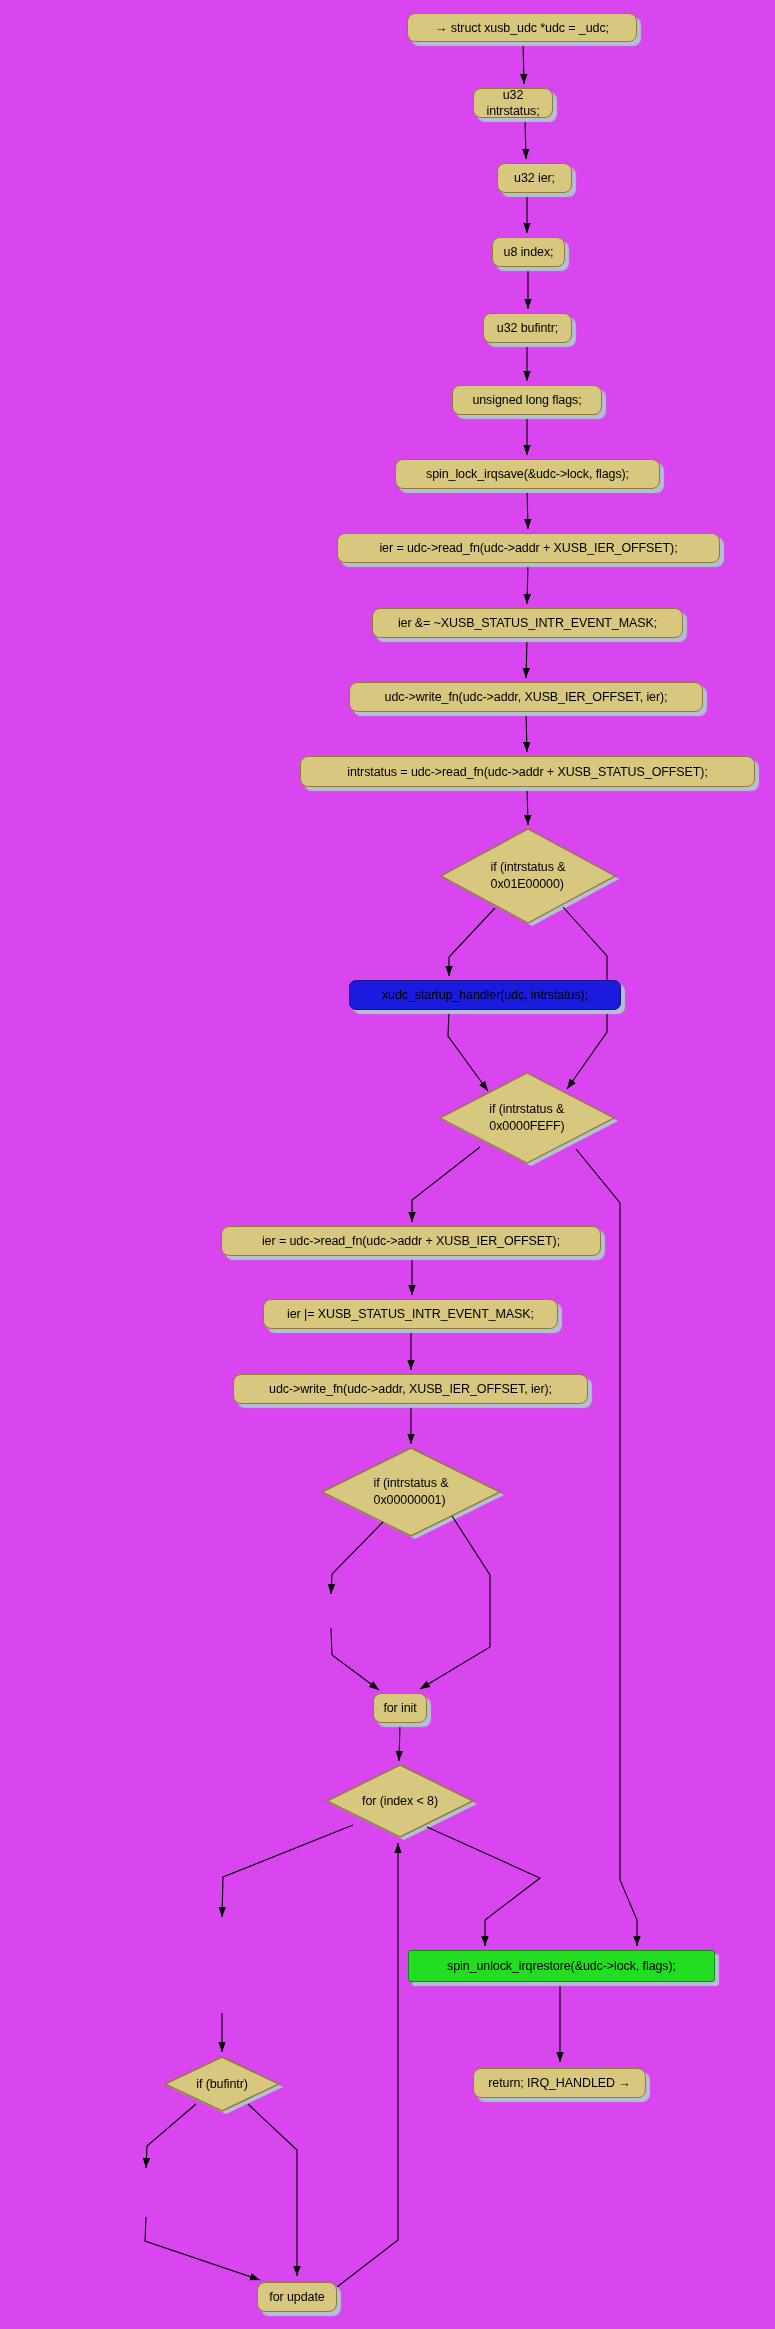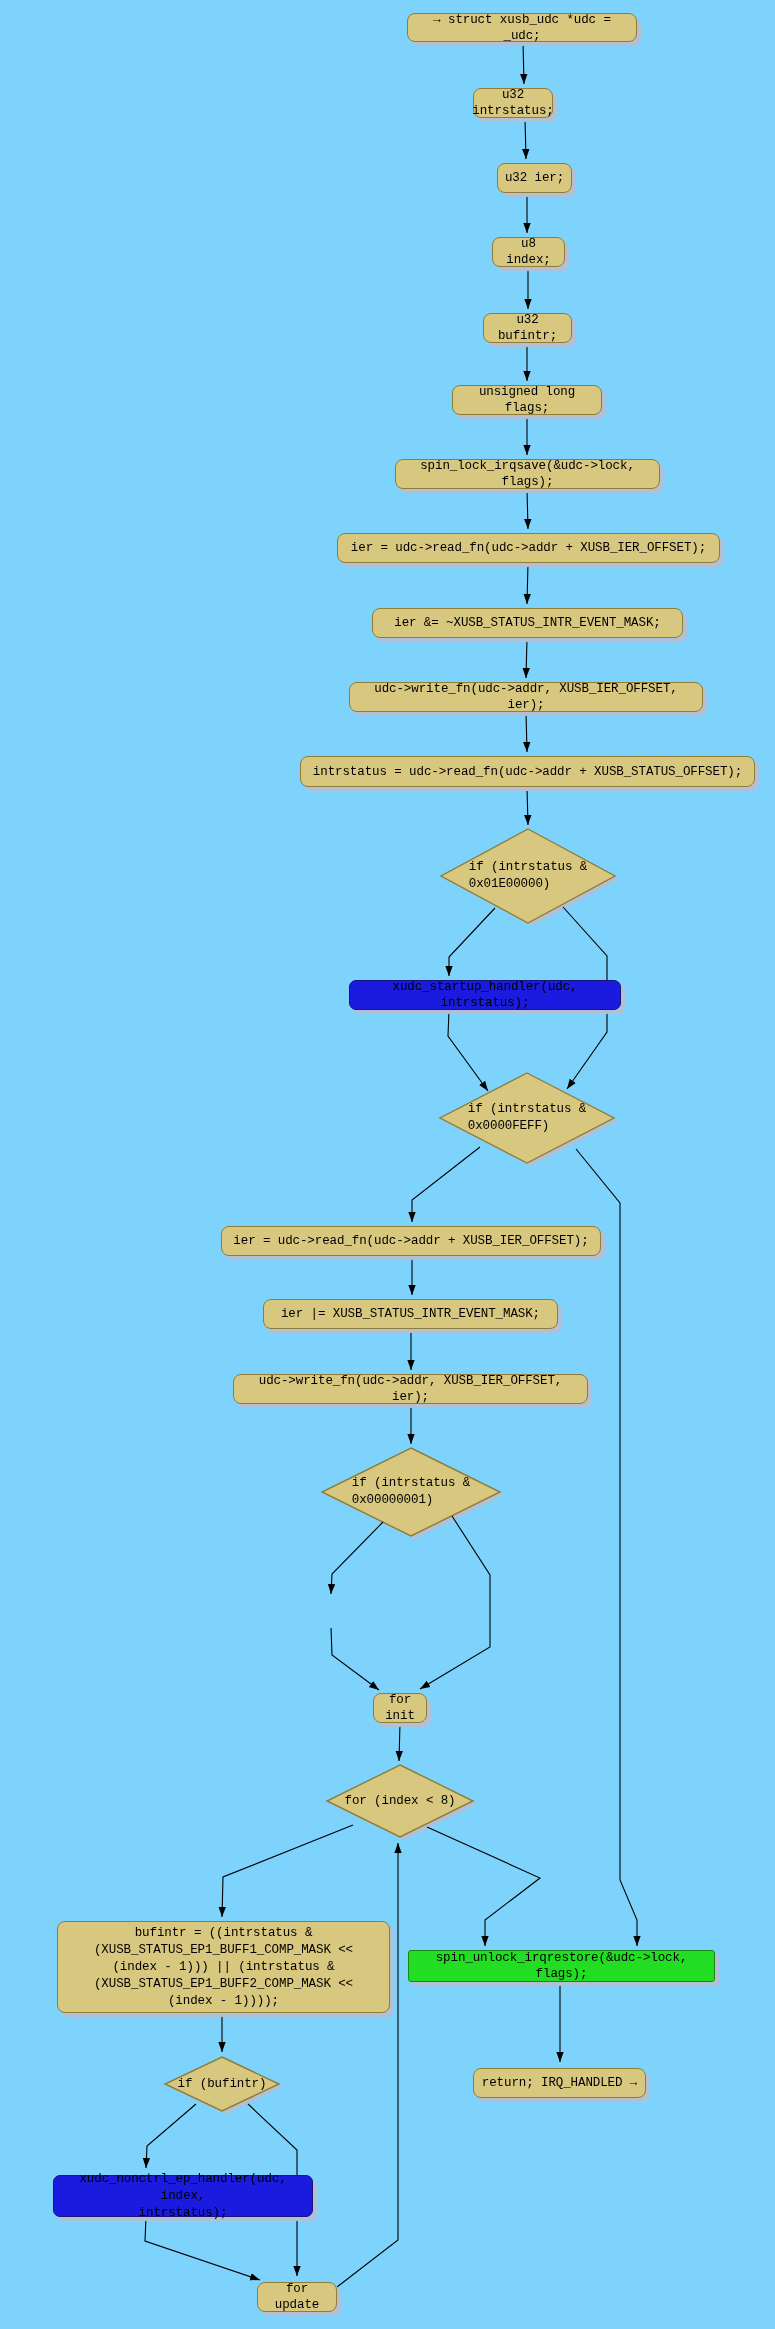--- a/index.html
+++ b/index.html
@@ -1,18 +1,18 @@
 <!DOCTYPE html>
 <html style="--process-fill: #d8c77f; --process-border: #8f7d36; --call-fill: #1b1be0; --call-border: #14147a; --ok-fill: #22dd22; --ok-border: #128a12; --shadow: #b3bfd4; --edge: #000000;"><head>
 <meta charset="utf-8">
 <style>
   html,body { margin:0; padding:0; background:#ffffff; }
   .canvas {
-    position:relative; width:775px; height:2329px; background:#7dd3fc;
-    font-family:Liberation Mono, monospace;
+    position:relative; width:775px; height:2329px; background:#d946ef;
+    font-family:Liberation Sans, sans-serif;
     color:#000;
   }
   svg.layer { position:absolute; left:0; top:0; }
   .edge { fill:none; stroke:var(--edge,#000); stroke-width:1.1; }
   .dshape { fill:var(--process-fill); stroke:var(--process-border); stroke-width:1.4; }
   .dshadow { fill:var(--shadow); stroke:none; }
   .n {
     position:absolute; box-sizing:border-box;
     display:flex; align-items:center; justify-content:center;
     text-align:center; white-space:pre-line;
@@ -104,29 +104,22 @@
   <div class="n" style="left:395px;top:459px;width:265px;height:30px">spin_lock_irqsave(&amp;udc-&gt;lock, flags);</div>
   <div class="n" style="left:337px;top:533px;width:383px;height:30px">ier = udc-&gt;read_fn(udc-&gt;addr + XUSB_IER_OFFSET);</div>
   <div class="n" style="left:372px;top:608px;width:311px;height:30px">ier &amp;= ~XUSB_STATUS_INTR_EVENT_MASK;</div>
   <div class="n" style="left:349px;top:682px;width:354px;height:30px">udc-&gt;write_fn(udc-&gt;addr, XUSB_IER_OFFSET, ier);</div>
   <div class="n" style="left:300px;top:756px;width:455px;height:31px">intrstatus = udc-&gt;read_fn(udc-&gt;addr + XUSB_STATUS_OFFSET);</div>
   <div class="n call" style="left:313px;top:980px;width:272px;height:30px">xudc_startup_handler(udc, intrstatus);</div>
   <div class="n" style="left:221px;top:1226px;width:380px;height:30px">ier = udc-&gt;read_fn(udc-&gt;addr + XUSB_IER_OFFSET);</div>
   <div class="n" style="left:263px;top:1299px;width:295px;height:30px">ier |= XUSB_STATUS_INTR_EVENT_MASK;</div>
   <div class="n" style="left:233px;top:1374px;width:355px;height:30px">udc-&gt;write_fn(udc-&gt;addr, XUSB_IER_OFFSET, ier);</div>
   <div class="n" style="left:373px;top:1693px;width:54px;height:30px">for init</div>
-  <div class="n" style="left:57px;top:1921px;width:333px;height:92px;line-height:17px">bufintr = ((intrstatus &amp;
-(XUSB_STATUS_EP1_BUFF1_COMP_MASK &lt;&lt;
-(index - 1))) || (intrstatus &amp;
-(XUSB_STATUS_EP1_BUFF2_COMP_MASK &lt;&lt;
-(index - 1))));</div>
   <div class="n ok" style="left:408px;top:1950px;width:307px;height:32px">spin_unlock_irqrestore(&amp;udc-&gt;lock, flags);</div>
   <div class="n" style="left:473px;top:2068px;width:173px;height:30px">return; IRQ_HANDLED →</div>
-  <div class="n call" style="left:17px;top:2175px;width:260px;height:42px;line-height:17px">xudc_nonctrl_ep_handler(udc, index,
-intrstatus);</div>
   <div class="n" style="left:257px;top:2282px;width:80px;height:30px">for update</div>
 
   <div class="dlabel" style="left:528px;top:876px">if (intrstatus &amp;
 0x01E00000)</div>
   <div class="dlabel" style="left:527px;top:1118px">if (intrstatus &amp;
 0x0000FEFF)</div>
   <div class="dlabel" style="left:411px;top:1492px">if (intrstatus &amp;
 0x00000001)</div>
   <div class="dlabel" style="left:400px;top:1801px">for (index &lt; 8)</div>
   <div class="dlabel" style="left:222px;top:2084px">if (bufintr)</div>

